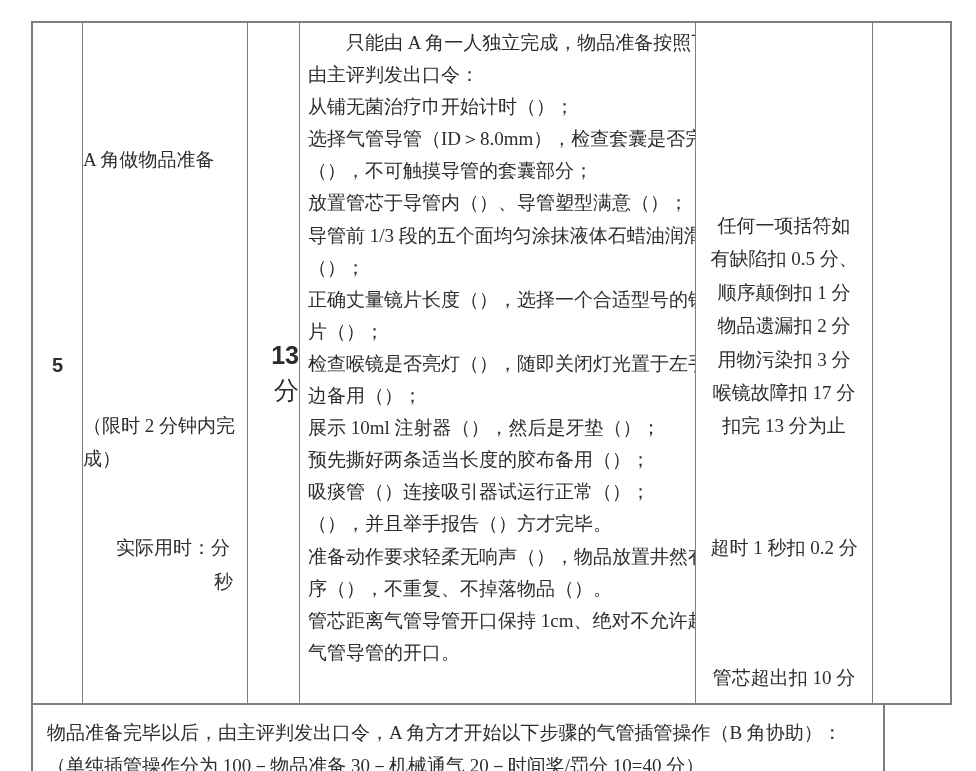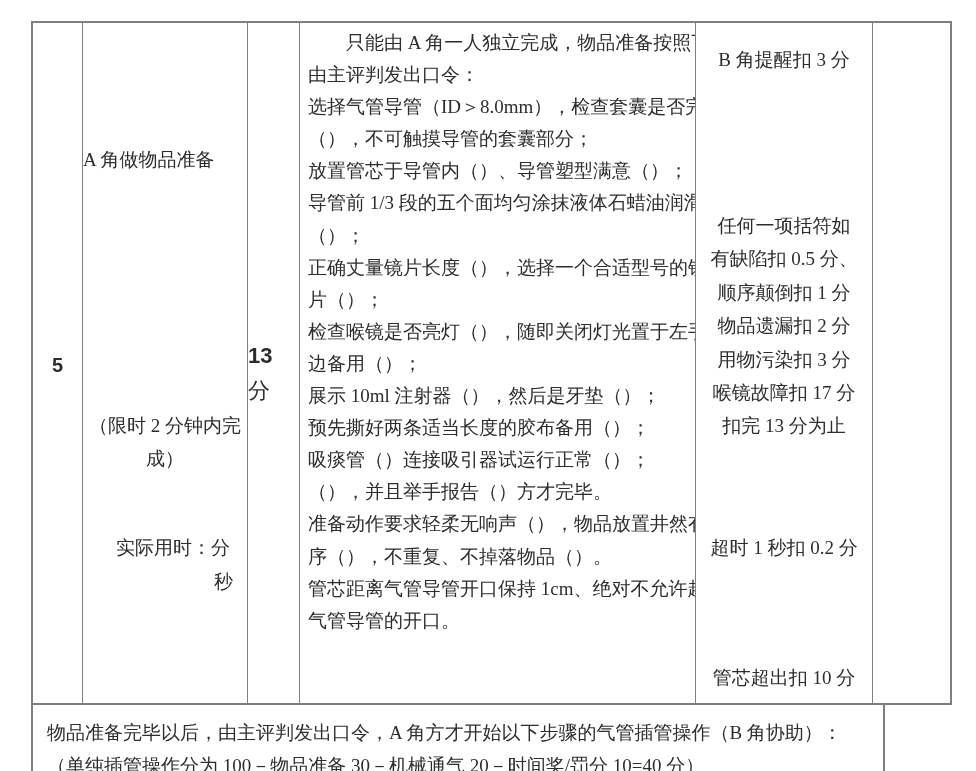--- a/index.html
+++ b/index.html
@@ -21,24 +21,24 @@
     border:2px solid #7f7f7f;
   }
   .cell { position:relative; border-right:1.5px solid #7f7f7f; overflow:hidden; }
   .cell:last-child { border-right:none; }
   .num-cell .num {
     position:absolute; top:331px; left:0; right:0;
     text-align:center; font-weight:bold; font-size:20px;
     font-family:"Liberation Sans","DejaVu Sans",sans-serif;
   }
   .item-cell .item-title { position:absolute; top:124px; left:0; right:0; font-size:19px; }
-  .item-cell .time-limit { position:absolute; top:386px; left:0; right:0; text-align:center; font-size:19px; line-height:33px; }
+  .item-cell .time-limit { position:absolute; top:386px; left:0; right:0; text-align:left; font-size:19px; line-height:33px; }
   .item-cell .actual-1 { position:absolute; top:512px; left:16px; right:0; text-align:center; font-size:19px; }
   .item-cell .actual-2 { position:absolute; top:546px; left:0; right:0; text-align:right; padding-right:14px; font-size:19px; }
-  .score-cell .score { position:absolute; top:315px; left:0; right:0; text-align:left; font-size:22px; line-height:35px; }
+  .score-cell .score { position:absolute; top:315px; left:0; right:0; text-align:right; font-size:25px; line-height:35px; }
   .score-cell .score-value { font-weight:bold; font-family:"Liberation Sans","DejaVu Sans",sans-serif; }
   .proc-cell { padding:4px 5px 0 8px; font-size:19px; line-height:32.1px; }
   .proc-line { white-space:nowrap; }
   .proc-line.indent { text-indent:38px; }
   .ded-cell { font-size:19px; }
   .ded-cell .ded { position:absolute; left:0; right:0; text-align:center; }
   .ded-reminder { top:24px; }
   .ded-defects { top:186px; line-height:33.4px; }
   .ded-overtime { top:512px; }
   .ded-stylet { top:642px; }
@@ -77,41 +77,41 @@
     <div class="cell score-cell">
       <div class="score">
         <div class="score-value">13</div>
         <div class="score-unit">分</div>
       </div>
     </div>
 
     <div class="cell proc-cell">
       <div class="proc-line indent">只能由 A 角一人独立完成，物品准备按照下</div>
       <div class="proc-line">由主评判发出口令：</div>
+      <div class="proc-line">从铺无菌治疗巾开始计时（）；</div>
       <div class="proc-line">选择气管导管（ID＞8.0mm），检查套囊是否完好</div>
       <div class="proc-line">（），不可触摸导管的套囊部分；</div>
       <div class="proc-line">放置管芯于导管内（）、导管塑型满意（）；</div>
       <div class="proc-line">导管前 1/3 段的五个面均匀涂抹液体石蜡油润滑</div>
       <div class="proc-line">（）；</div>
       <div class="proc-line">正确丈量镜片长度（），选择一个合适型号的镜</div>
       <div class="proc-line">片（）；</div>
       <div class="proc-line">检查喉镜是否亮灯（），随即关闭灯光置于左手</div>
       <div class="proc-line">边备用（）；</div>
       <div class="proc-line">展示 10ml 注射器（），然后是牙垫（）；</div>
       <div class="proc-line">预先撕好两条适当长度的胶布备用（）；</div>
       <div class="proc-line">吸痰管（）连接吸引器试运行正常（）；</div>
       <div class="proc-line">（），并且举手报告（）方才完毕。</div>
       <div class="proc-line">准备动作要求轻柔无响声（），物品放置井然有</div>
       <div class="proc-line">序（），不重复、不掉落物品（）。</div>
       <div class="proc-line">管芯距离气管导管开口保持 1cm、绝对不允许超出</div>
       <div class="proc-line">气管导管的开口。</div>
     </div>
 
     <div class="cell ded-cell">
-      <div class="ded ded-reminder">B 角提醒扣 3 分</div>
       <div class="ded ded-defects">
         <div>任何一项括符如</div>
         <div>有缺陷扣 0.5 分、</div>
         <div>顺序颠倒扣 1 分</div>
         <div>物品遗漏扣 2 分</div>
         <div>用物污染扣 3 分</div>
         <div>喉镜故障扣 17 分</div>
         <div>扣完 13 分为止</div>
       </div>
       <div class="ded ded-overtime">超时 1 秒扣 0.2 分</div>

